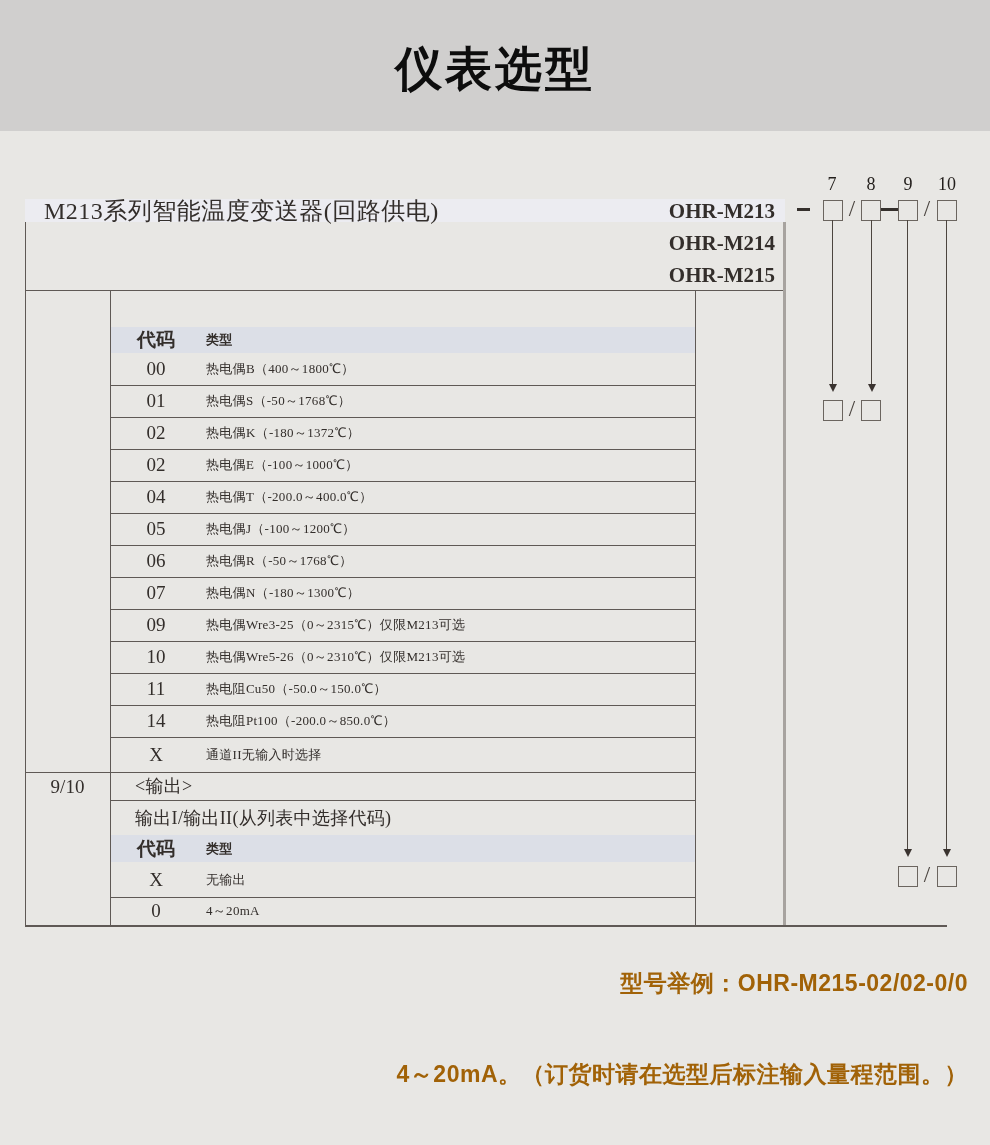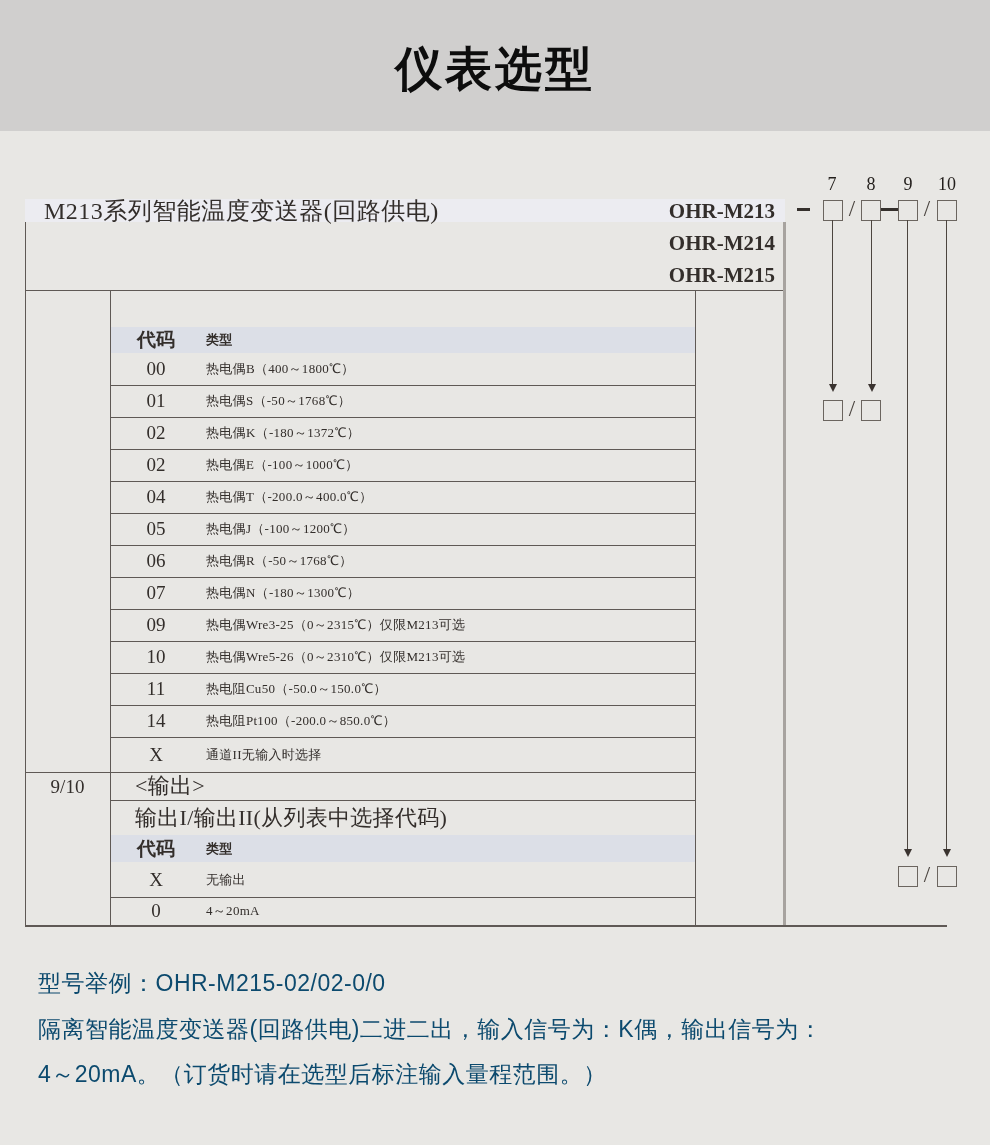--- a/index.html
+++ b/index.html
@@ -45,28 +45,28 @@
   .connector{width:1px;background:#4c453f;}
   .arrow{width:0;height:0;border-left:4px solid transparent;border-right:4px solid transparent;border-top:8px solid #3a332f;}
   
   .thead{left:111px;width:584px;background:#dcdfe7;display:flex;align-items:center;}
   .thead .code{font-weight:700;}
   .thead .rtype{font-weight:700;}
   .trow{left:111px;width:584px;display:flex;align-items:center;}
   .trow.bline{border-bottom:1px solid #5f5955;}
   .code{position:absolute;left:0;width:90px;text-align:center;font-size:19px;}
   .rtype{position:absolute;left:95px;font-size:13px;letter-spacing:0.3px;white-space:nowrap;}
-  .cellpad{position:absolute;left:24px;font-size:22px;letter-spacing:0.3px;white-space:nowrap;}
+  .cellpad{position:absolute;left:24px;font-size:18px;letter-spacing:0.3px;white-space:nowrap;}
   .rowlabel{left:25px;top:776px;width:85px;text-align:center;font-size:19px;}
   
   .example-line{
     left:38px;width:930px;
     font-family:"Liberation Sans", sans-serif;
-    font-size:23px;font-weight:400;color:#0c4a6e;letter-spacing:0.5px;
-    line-height:30px;white-space:nowrap;
+    font-size:23px;font-weight:700;color:#a16207;letter-spacing:0.5px;
+    line-height:30px;white-space:nowrap;text-align:right;
   }
 </style>
 </head>
 <body>
 
 <div class="page">
 
   <div class="abs title-band"></div>
   <div class="abs title-main">仪表选型</div>
 
@@ -189,16 +189,15 @@
   <div class="abs trow bline" style="top:862px;height:35px">
     <span class="code">X</span>
     <span class="rtype">无输出</span>
   </div>
   <div class="abs trow" style="top:897px;height:28px">
     <span class="code">0</span>
     <span class="rtype">4～20mA</span>
   </div>
 
   <div class="abs example-line" style="top:968px">型号举例：OHR-M215-02/02-0/0</div>
-  <div class="abs example-line" style="top:1014px">隔离智能温度变送器(回路供电)二进二出，输入信号为：K偶，输出信号为：</div>
   <div class="abs example-line" style="top:1059px">4～20mA。（订货时请在选型后标注输入量程范围。）</div>
 
 </div>
 
 </body></html>

